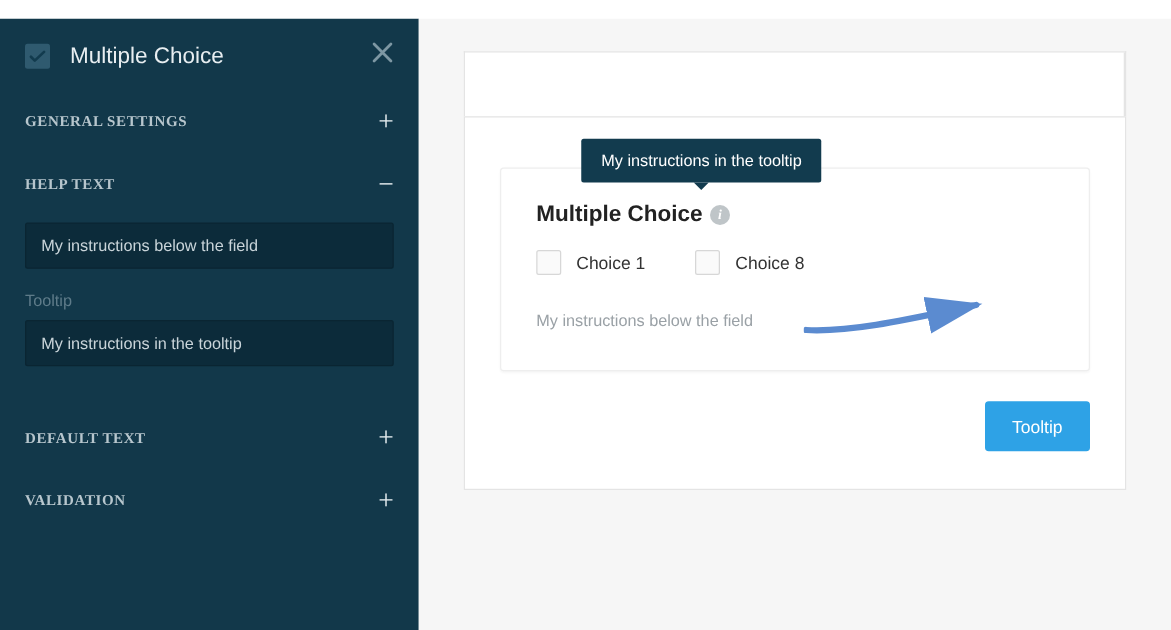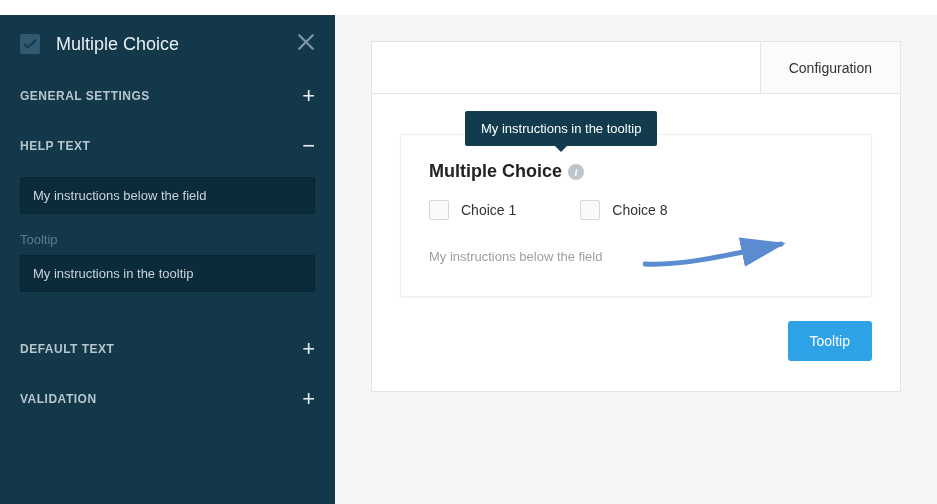--- a/index.html
+++ b/index.html
@@ -8,21 +8,21 @@
 
   
   .sidebar { width: 335px; background: #12384a; color: #cfd9de; display: flex; flex-direction: column; }
   .sb-header { display: flex; align-items: center; padding: 18px 20px 16px 20px; }
   .sb-header .chk { width: 20px; height: 20px; background: #2f5a6f; border-radius: 2px; display: flex; align-items: center; justify-content: center; margin-right: 16px; }
   .sb-header .chk svg { width: 14px; height: 14px; }
   .sb-title { font-size: 18px; color: #e8eef1; flex: 1; }
   .sb-close { color: #7d97a3; cursor: pointer; }
   .sb-close svg { width: 18px; height: 18px; }
 
-  .sb-section-head { display: flex; align-items: center; justify-content: space-between; padding: 14px 20px; cursor: pointer; }
+  .sb-section-head { display: flex; align-items: center; justify-content: space-between; padding: 14px 20px; cursor: pointer; font-family: Liberation Serif, serif; }
   .sb-section-head .label { font-size: 12px; letter-spacing: 0.5px; color: #b7c6cd; font-weight: 600; }
   .sb-section-head .toggle { color: #e6edf0; font-size: 22px; line-height: 1; }
 
   .sb-section-body { padding: 6px 20px 14px 20px; }
   .sb-field-label { font-size: 13px; color: #5e7b89; margin-bottom: 8px; display: block; }
   .sb-input { width: 100%; background: #0c2b3a; border: 1px solid #0a2532; color: #c9d4d9; font-size: 13px; padding: 10px 12px; border-radius: 2px; outline: none; margin-bottom: 18px; }
   .sb-input::placeholder { color: #6f8a96; }
 
   
   .main { flex: 1; background: #f6f6f6; position: relative; padding: 26px 36px 36px 36px; }
@@ -31,21 +31,21 @@
   .tab.fill { flex: 1; border-right: 1px solid #e4e4e4; cursor: default; }
   .tab.right { border-right: none; }
   .tab.active { background: #fff; font-weight: 600; }
   .tab:not(.active):not(.fill) { background: #fbfbfb; }
 
   .canvas-wrap { background: #fff; border: 1px solid #e4e4e4; padding: 40px 28px 30px 28px; border-top: 1px solid #e4e4e4; }
   .card { background: #fff; border: 1px solid #eee; border-radius: 3px; padding: 26px 28px 30px 28px; box-shadow: 0 1px 2px rgba(0,0,0,0.04); position: relative; }
   .field-title { font-size: 18px; font-weight: 700; color: #222; display: flex; align-items: center; gap: 6px; margin-bottom: 18px; }
   .info-icon { display: inline-flex; width: 16px; height: 16px; border-radius: 50%; background: #bfc5c8; color: #fff; align-items: center; justify-content: center; font-size: 11px; font-weight: 700; font-style: italic; font-family: Georgia, serif; }
 
-  .choices { display: flex; gap: 64px; }
+  .choices { display: flex; gap: 40px; }
   .choice { display: flex; align-items: center; gap: 12px; font-size: 14px; color: #333; }
   .choice .box { width: 20px; height: 20px; border: 1px solid #d7d7d7; border-radius: 2px; background: #fafafa; }
 
   .below-text { margin-top: 28px; color: #9aa1a6; font-size: 13px; max-width: 180px; line-height: 1.35; }
 
   .tooltip-bubble { position: absolute; left: 64px; top: -24px; background: #123b4e; color: #fff; font-size: 13px; padding: 10px 16px; border-radius: 2px; }
   .tooltip-bubble::after { content: ""; position: absolute; left: 50%; bottom: -6px; transform: translateX(-50%); border-left: 6px solid transparent; border-right: 6px solid transparent; border-top: 6px solid #123b4e; }
 
   .submit-row { display: flex; justify-content: flex-end; margin-top: 24px; }
   .btn-submit { background: #2ea2e6; color: #fff; border: none; padding: 12px 22px; font-size: 14px; border-radius: 3px; cursor: pointer; }
@@ -94,21 +94,20 @@
 
     <div class="sb-section-head">
       <span class="label">VALIDATION</span>
       <span class="toggle">+</span>
     </div>
   </aside>
 
   <main class="main">
     <div class="tabs">
       <div class="tab fill"></div>
-      <div class="tab right">Configuration</div>
     </div>
 
     <div class="canvas-wrap">
       <div class="card">
         <div class="tooltip-bubble">My instructions in the tooltip</div>
 
         <div class="field-title">
           <span>Multiple Choice</span>
           <span class="info-icon">i</span>
         </div>

